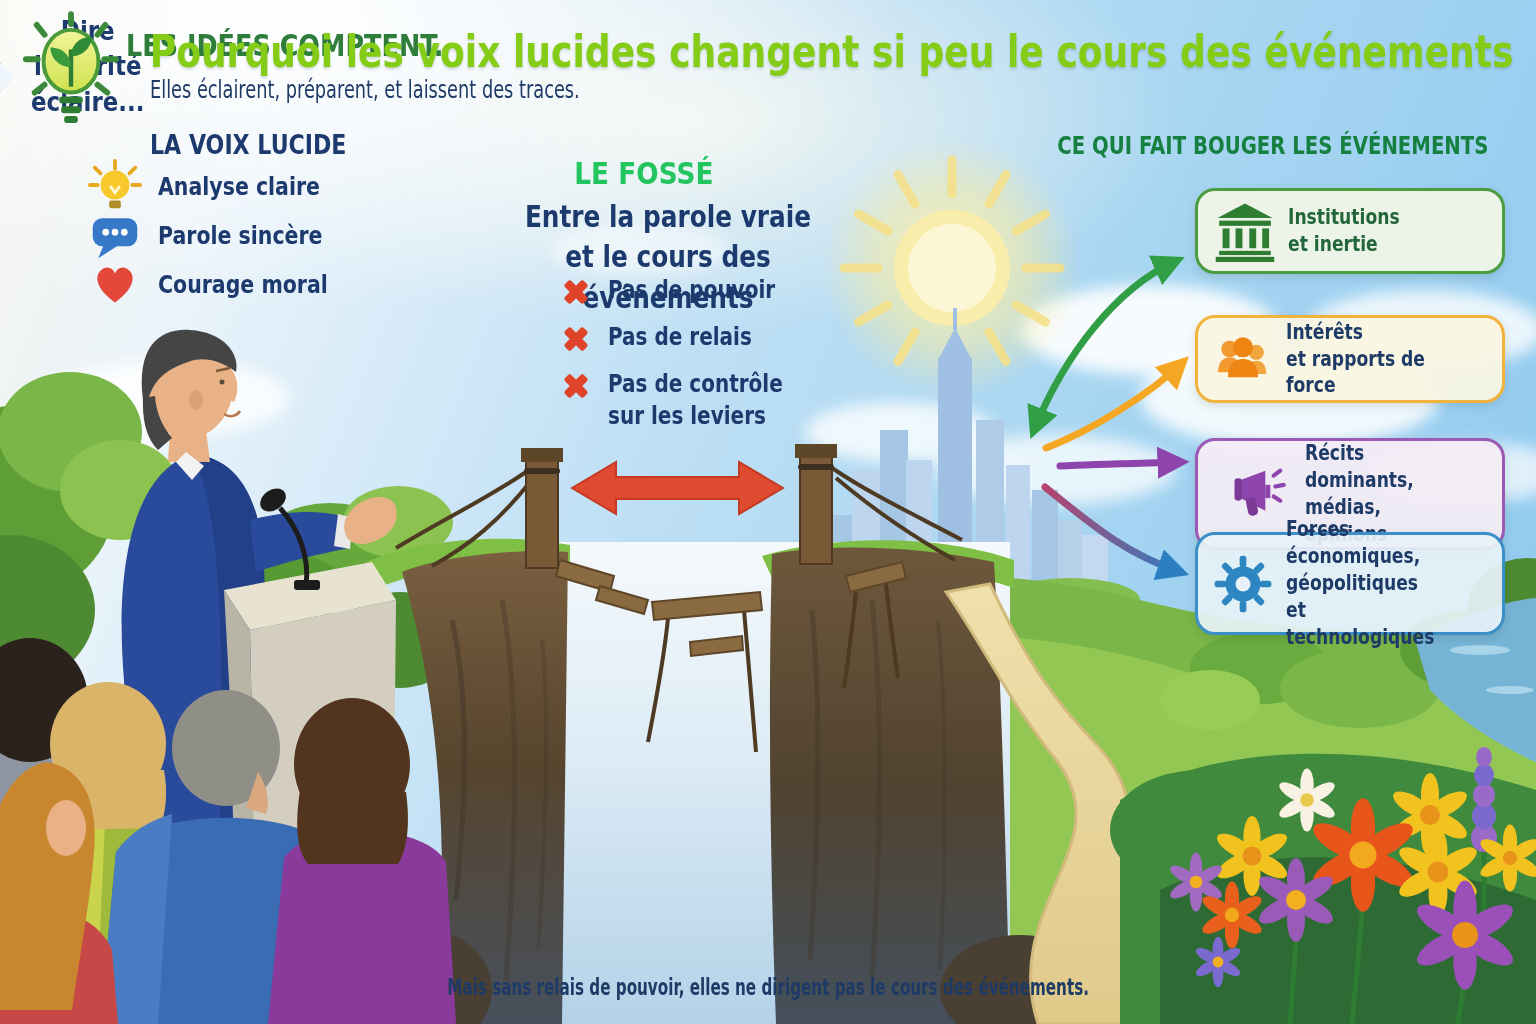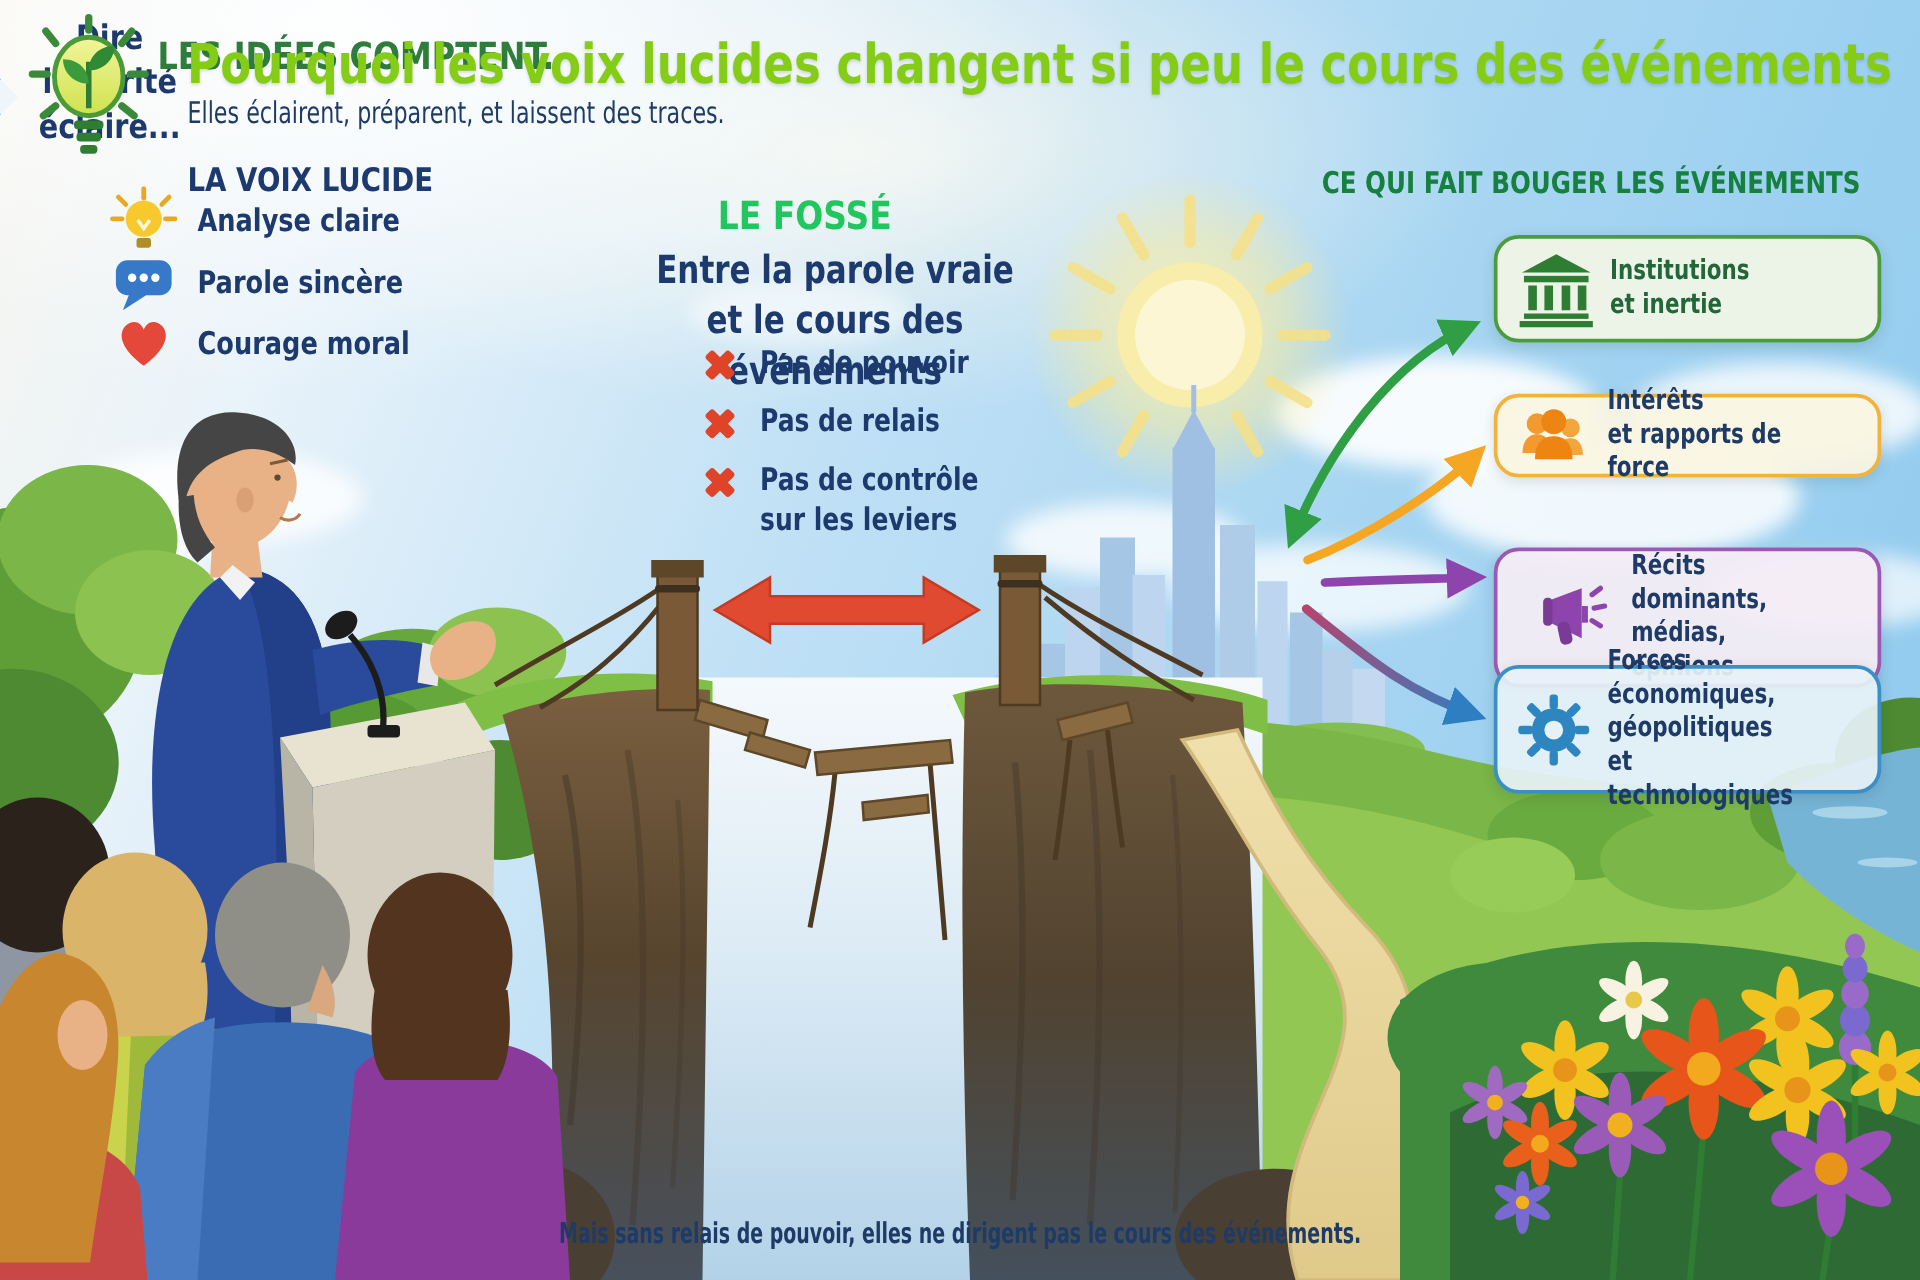--- a/index.html
+++ b/index.html
@@ -14,21 +14,21 @@
   .txt{position:absolute;z-index:5;}
   .cond{display:inline-block;transform:scaleX(var(--sx,.8));transform-origin:var(--ox,50%) 50%;}
   .nw{white-space:nowrap;} .pre{white-space:pre-line;}
 
   .title{left:0;right:0;top:26px;font-weight:bold;font-size:44px;
     color:#84cc16;text-shadow:0 2px 3px rgba(40,60,90,.18);}
   .title .cond{--sx:.82;}
 
   .voice-h{left:150px;top:130px;font-weight:bold;font-size:26px;color:#1d3a6e;}
   .voice-h .cond{--sx:.85;--ox:0;}
-  .voice-rows{left:88px;top:156px;display:flex;flex-direction:column;gap:9px;}
+  .voice-rows{left:88px;top:166px;display:flex;flex-direction:column;gap:9px;}
   .vrow{display:flex;align-items:center;gap:16px;height:40px;}
   .vrow .ic{width:54px;height:54px;flex:0 0 54px;display:flex;align-items:center;justify-content:center;}
   .vrow .lbl{font-weight:bold;font-size:25px;color:#1d3a6e;}
   .vrow .lbl .cond{--sx:.82;--ox:0;}
 
   .bubble{left:292px;top:352px;width:170px;height:126px;z-index:5;
     background:rgba(238,246,252,.94);border:3px solid #4a90d9;border-radius:24px;
     display:flex;align-items:center;justify-content:center;box-shadow:0 3px 10px rgba(30,60,100,.12);}
   .bubble:after{content:"";position:absolute;left:-13px;top:66px;width:20px;height:20px;
     background:#eef6fc;border-left:3px solid #4a90d9;border-bottom:3px solid #4a90d9;
@@ -50,21 +50,21 @@
   .movers-h{left:1010px;width:510px;top:132px;text-align:center;font-weight:bold;font-size:24px;color:#15803f;}
   .movers-h .cond{--sx:.82;}
   .mbox{position:absolute;left:1195px;width:310px;z-index:5;border-style:solid;border-width:3px;
     border-radius:20px;display:flex;align-items:center;gap:12px;padding:0 14px;box-sizing:border-box;
     box-shadow:0 3px 10px rgba(40,60,40,.14);}
   .mbox .ic{width:62px;height:62px;flex:0 0 62px;display:flex;align-items:center;justify-content:center;}
   .mbox .lbl{font-weight:bold;font-size:22px;line-height:1.22;color:#1e3a66;}
   .mbox .lbl .cond{--sx:.78;--ox:0;}
   .mbox1{top:188px;height:86px;border-color:#4a9c3f;background:rgba(242,246,230,.93);padding-left:16px;}
   .mbox1 .lbl{color:#23663a;}
-  .mbox2{top:315px;height:67px;border-color:#f2b23e;background:rgba(250,245,226,.93);}
+  .mbox2{top:315px;height:88px;border-color:#f2b23e;background:rgba(250,245,226,.93);}
   .mbox3{top:438px;height:112px;border-color:#9b59b6;background:rgba(245,237,245,.93);padding-left:33px;}
   .mbox4{top:532px;height:103px;border-color:#3a8fc7;background:rgba(230,241,248,.93);}
 
   .ideas{left:451px;top:813px;width:684px;height:190px;z-index:5;border-radius:22px;
     background:rgba(249,242,212,.96);box-shadow:0 4px 16px rgba(30,40,30,.22);}
   .ideas .bulb{position:absolute;left:22px;top:10px;width:98px;height:122px;}
   .ideas .h{position:absolute;left:126px;top:28px;font-weight:bold;font-size:30px;color:#2e7d3a;}
   .ideas .h .cond{--sx:.85;--ox:0;}
   .ideas .l1{position:absolute;left:126px;top:76px;font-size:24px;color:#1e3a66;margin-left:24px;}
   .ideas .l1 .cond{--sx:.74;--ox:0;}

